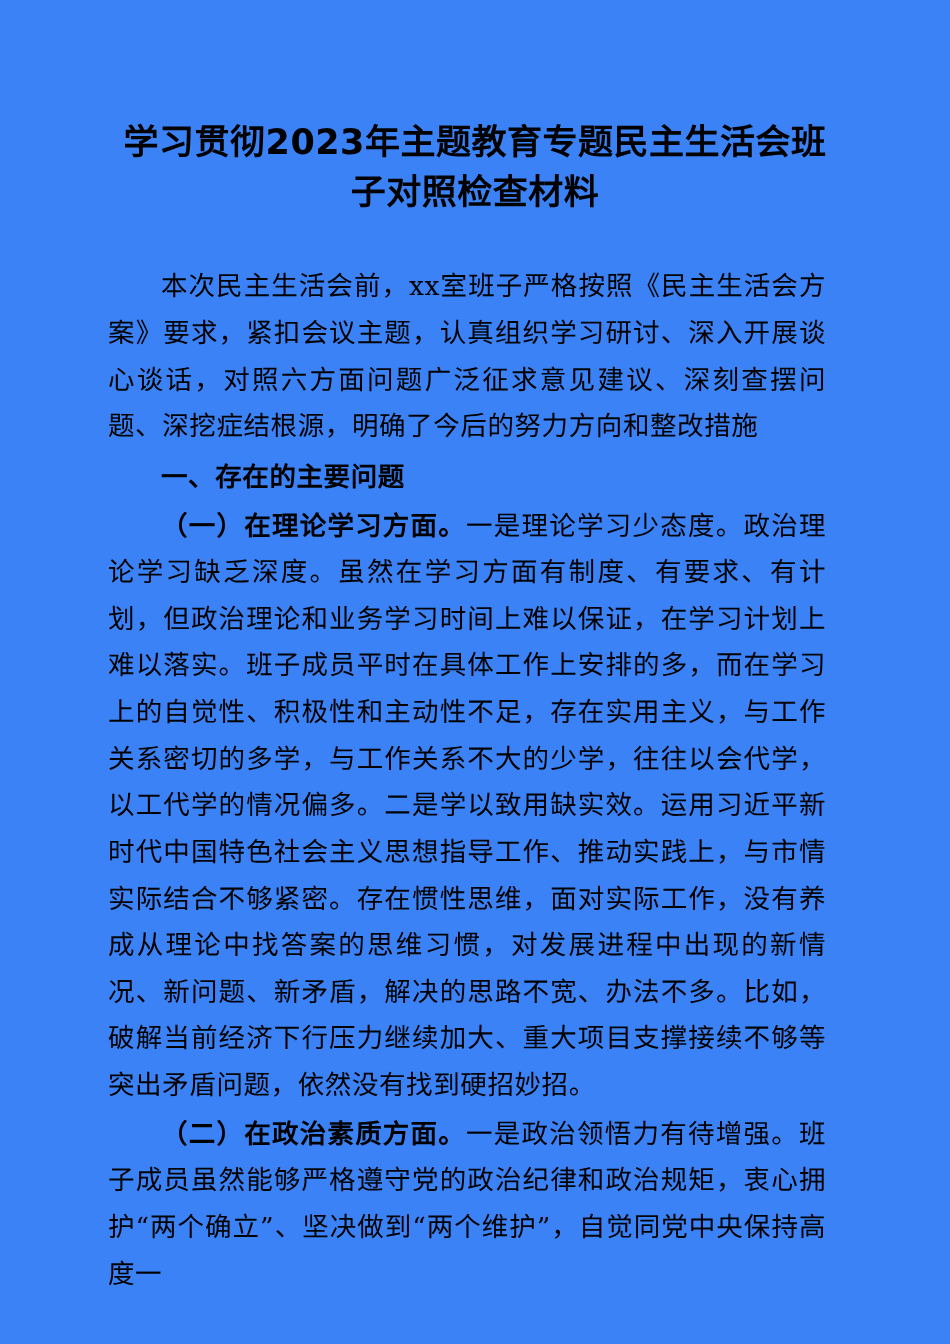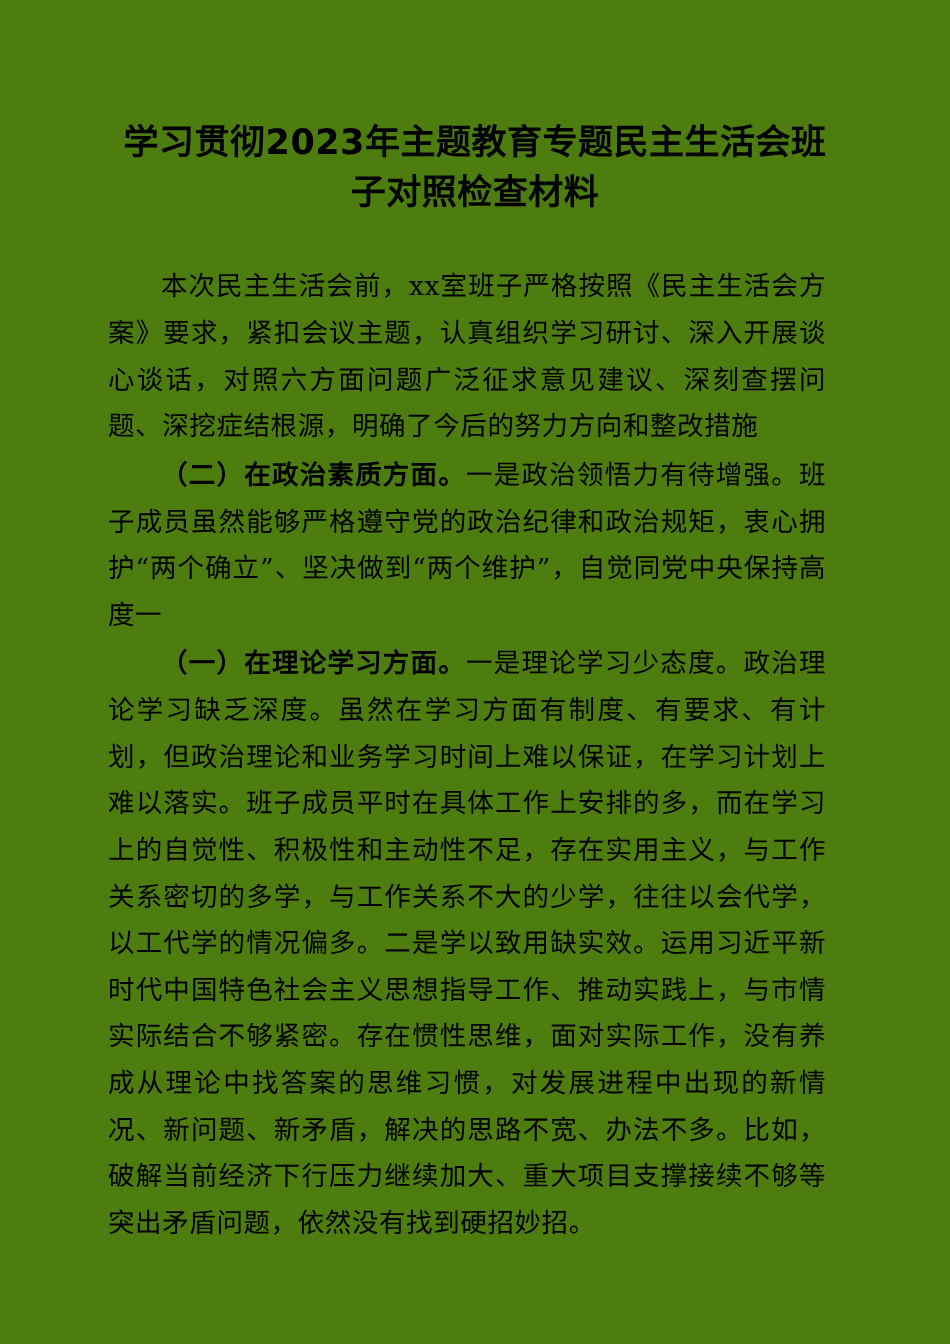--- a/index.html
+++ b/index.html
@@ -13,21 +13,21 @@
     height: 1344px;
     font-family: "DejaVu Serif", "Liberation Serif", serif;
     color: #000000;
     overflow: hidden;
   }
   .page {
     width: 950px;
     height: 1344px;
     box-sizing: border-box;
     padding: 118px 108px 40px 108px;
-    background: #4d7c0f;
+    background: #3b82f6;
     position: relative;
   }
   .doc-title {
     font-family: "DejaVu Sans", "Liberation Sans", sans-serif;
     font-weight: bold;
     font-size: 35px;
     line-height: 1.42;
     text-align: center;
     letter-spacing: 0.5px;
     margin: 0 0 46px 0;
@@ -58,22 +58,23 @@
 </style>
 </head>
 <body>
 
 <div class="page">
 
   <h1 class="doc-title">学习贯彻2023年主题教育专题民主生活会班子对照检查材料</h1>
 
   <p class="body-text">本次民主生活会前，xx室班子严格按照《民主生活会方案》要求，紧扣会议主题，认真组织学习研讨、深入开展谈心谈话，对照六方面问题广泛征求意见建议、深刻查摆问题、深挖症结根源，明确了今后的努力方向和整改措施</p>
 
+  <p class="section-heading">一、存在的主要问题</p>
+
+  <p class="body-text">
+    <span class="inline-bold">（一）在理论学习方面。</span><span>一是理论学习少态度。政治理论学习缺乏深度。虽然在学习方面有制度、有要求、有计划，但政治理论和业务学习时间上难以保证，在学习计划上难以落实。班子成员平时在具体工作上安排的多，而在学习上的自觉性、积极性和主动性不足，存在实用主义，与工作关系密切的多学，与工作关系不大的少学，往往以会代学，以工代学的情况偏多。二是学以致用缺实效。运用习近平新时代中国特色社会主义思想指导工作、推动实践上，与市情实际结合不够紧密。存在惯性思维，面对实际工作，没有养成从理论中找答案的思维习惯，对发展进程中出现的新情况、新问题、新矛盾，解决的思路不宽、办法不多。比如，破解当前经济下行压力继续加大、重大项目支撑接续不够等突出矛盾问题，依然没有找到硬招妙招。</span>
+  </p>
 
   <p class="body-text">
     <span class="inline-bold">（二）在政治素质方面。</span><span>一是政治领悟力有待增强。班子成员虽然能够严格遵守党的政治纪律和政治规矩，衷心拥护“两个确立”、坚决做到“两个维护”，自觉同党中央保持高度一</span>
   </p>
 
-  <p class="body-text">
-    <span class="inline-bold">（一）在理论学习方面。</span><span>一是理论学习少态度。政治理论学习缺乏深度。虽然在学习方面有制度、有要求、有计划，但政治理论和业务学习时间上难以保证，在学习计划上难以落实。班子成员平时在具体工作上安排的多，而在学习上的自觉性、积极性和主动性不足，存在实用主义，与工作关系密切的多学，与工作关系不大的少学，往往以会代学，以工代学的情况偏多。二是学以致用缺实效。运用习近平新时代中国特色社会主义思想指导工作、推动实践上，与市情实际结合不够紧密。存在惯性思维，面对实际工作，没有养成从理论中找答案的思维习惯，对发展进程中出现的新情况、新问题、新矛盾，解决的思路不宽、办法不多。比如，破解当前经济下行压力继续加大、重大项目支撑接续不够等突出矛盾问题，依然没有找到硬招妙招。</span>
-  </p>
-
 </div>
 
 </body></html>

